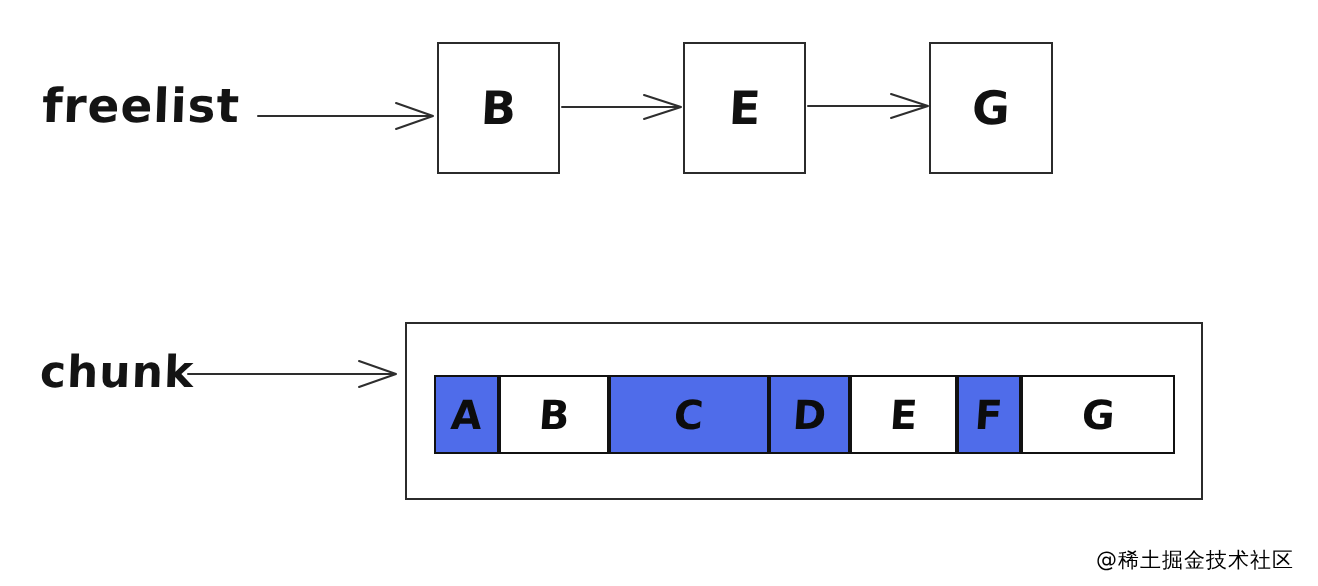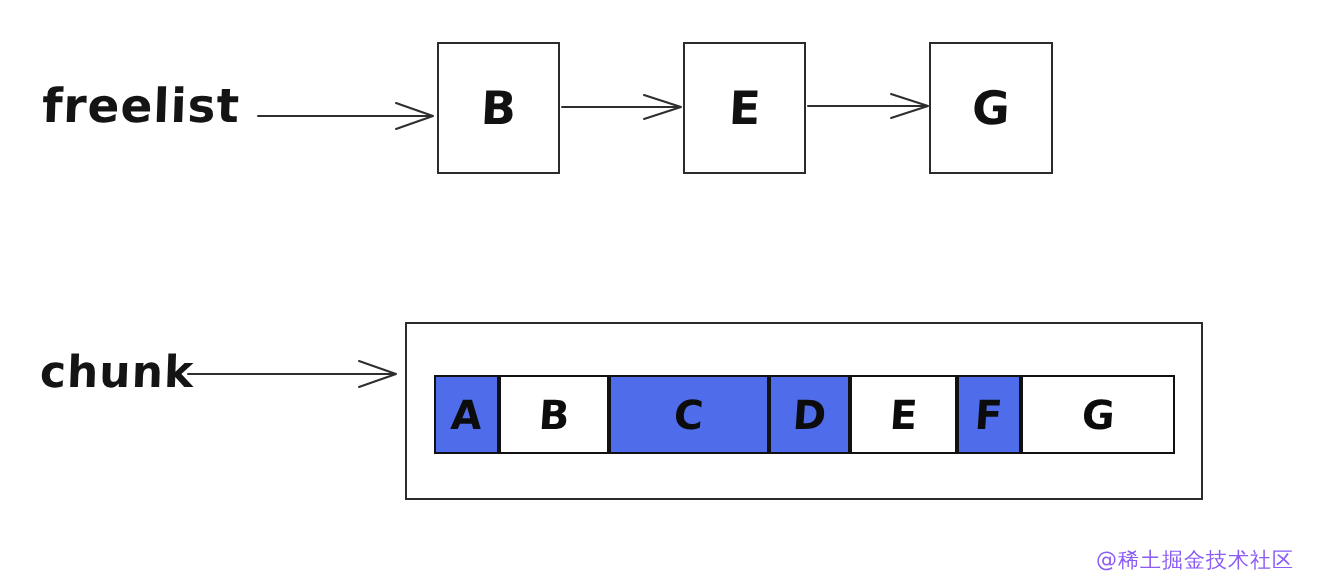--- a/index.html
+++ b/index.html
@@ -73,21 +73,21 @@
     stroke-width: 2;
     fill: none;
     stroke-linecap: round;
     stroke-linejoin: round;
   }
   .watermark {
     position: absolute;
     right: 24px;
     bottom: 12px;
     font-size: 21px;
-    color: #8b5cf6;
+    color: #000000;
     letter-spacing: 1px;
   }
 </style>
 </head>
 <body>
 
 <div class="canvas">
 
   <svg class="arrow-layer" viewBox="0 0 1318 586">
     <g>

